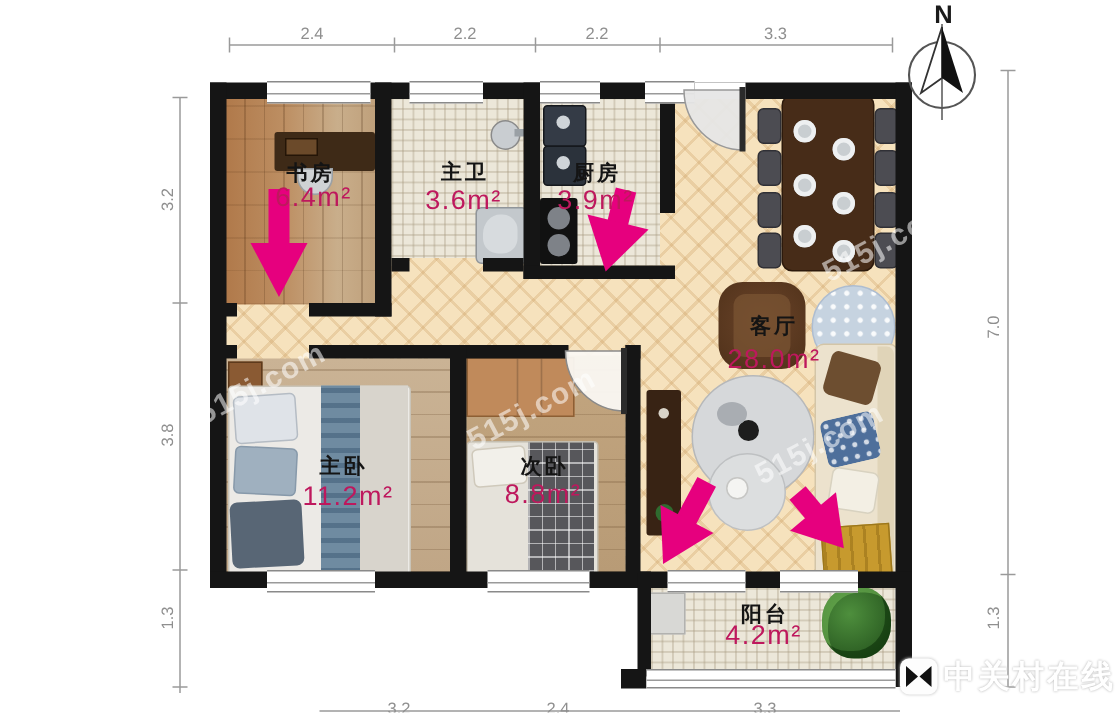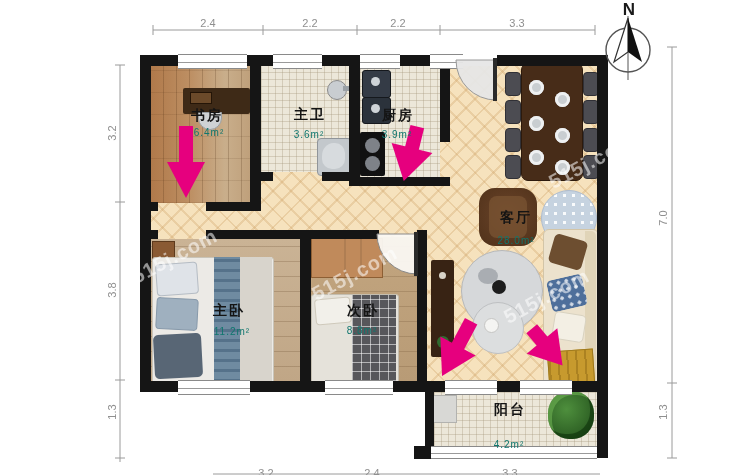--- a/index.html
+++ b/index.html
@@ -25,22 +25,22 @@
     repeating-linear-gradient(0deg, rgba(90,60,30,.20) 0 1px, transparent 1px 15px),
     linear-gradient(#c2a57f,#b89b76);z-index:2}
   
   .wall{position:absolute;background:#151515;z-index:6}
   .win{position:absolute;background:#fff;border-top:1px solid #8a8a8a;border-bottom:1px solid #8a8a8a;z-index:7}
   .win::after{content:"";position:absolute;left:0;right:0;top:50%;height:1px;background:#9a9a9a}
   .open{position:absolute;background:#fff;z-index:7}
   .furn{position:absolute;z-index:4}
   .lbl{position:absolute;z-index:8;transform:translate(-50%,-50%);font-weight:bold;
        font-size:14px;color:#141414;letter-spacing:2px;white-space:nowrap}
-  .area{position:absolute;z-index:8;transform:translate(-50%,-50%);font-size:10px;
-       color:#0f766e;white-space:nowrap;letter-spacing:1px}
+  .area{position:absolute;z-index:8;transform:translate(-50%,-50%);font-size:18px;
+       color:#be185d;white-space:nowrap;letter-spacing:1px}
   .dim{position:absolute;z-index:8;font-size:11px;color:#8f8f8f;transform:translate(-50%,-50%);white-space:nowrap}
   .dim.v{transform:translate(-50%,-50%) rotate(-90deg)}
   .wm-diag{position:absolute;z-index:9;color:rgba(255,255,255,.55);font-weight:bold;
        font-size:20px;transform:rotate(-28deg);letter-spacing:1px;pointer-events:none}
   .nlabel{position:absolute;z-index:8;font-weight:bold;font-size:17px;color:#1a1a1a;
        transform:translate(-50%,0)}
   #brand{position:absolute;z-index:10;right:2px;bottom:10px;display:flex;align-items:center;gap:4px}
   #brand .txt{font-weight:bold;font-size:21px;color:#ffffff;letter-spacing:2px;
        text-shadow:0 0 2px #c2c2c2, 0 0 1px #d5d5d5}
   #brand .logo{width:25px;height:24px;background:#fdfdfd;border-radius:6px;
@@ -167,21 +167,21 @@
   <div class="area" style="left:309px;top:134px">3.6m²</div>
   <div class="lbl" style="left:398px;top:116px">厨房</div>
   <div class="area" style="left:397px;top:134px">3.9m²</div>
   <div class="lbl" style="left:516px;top:218px">客厅</div>
   <div class="area" style="left:516px;top:240px">28.0m²</div>
   <div class="lbl" style="left:229px;top:311px">主卧</div>
   <div class="area" style="left:232px;top:331px">11.2m²</div>
   <div class="lbl" style="left:363px;top:311px">次卧</div>
   <div class="area" style="left:362px;top:330px">8.8m²</div>
   <div class="lbl" style="left:510px;top:410px">阳台</div>
-  <div class="area" style="left:509px;top:444px">4.2m²</div>
+  <div class="area" style="left:509px;top:424px">4.2m²</div>
 
   <div class="dim" style="left:208px;top:23px">2.4</div>
   <div class="dim" style="left:310px;top:23px">2.2</div>
   <div class="dim" style="left:398px;top:23px">2.2</div>
   <div class="dim" style="left:517px;top:23px">3.3</div>
   <div class="dim v" style="left:112px;top:133px">3.2</div>
   <div class="dim v" style="left:112px;top:290px">3.8</div>
   <div class="dim v" style="left:112px;top:412px">1.3</div>
   <div class="dim v" style="left:663px;top:218px">7.0</div>
   <div class="dim v" style="left:663px;top:412px">1.3</div>
@@ -247,14 +247,23 @@
         <polygon points="-20,0 20,0 0,32"></polygon>
       </g>
     </g>
   </svg>
 
   <span class="wm-diag" style="left:128px;top:245px">515j.com</span>
   <span class="wm-diag" style="left:308px;top:262px">515j.com</span>
   <span class="wm-diag" style="left:500px;top:285px">515j.com</span>
   <span class="wm-diag" style="left:545px;top:150px">515j.com</span>
 
+  <div id="brand">
+    <span class="logo">
+      <svg width="25" height="24" viewBox="0 0 25 24">
+        <polygon points="4,5 12,12 4,19" fill="#111"></polygon>
+        <polygon points="21,5 13,12 21,19" fill="#111"></polygon>
+      </svg>
+    </span>
+    <span class="txt">中关村在线</span>
+  </div>
 
 </div>
 
 </body></html>

